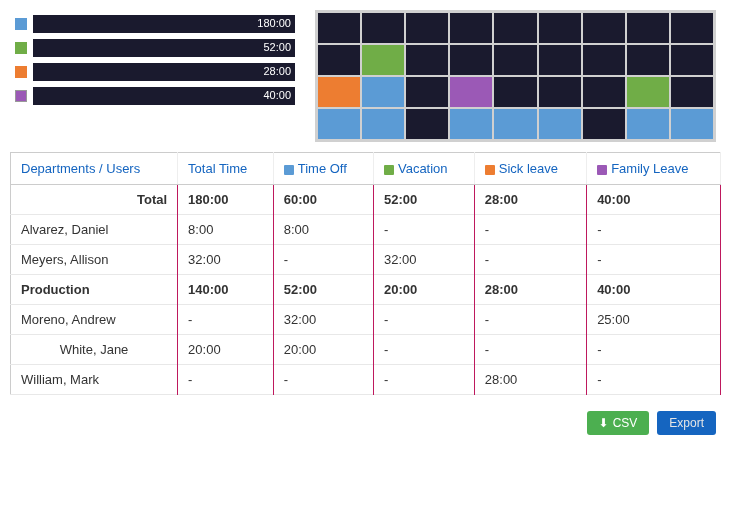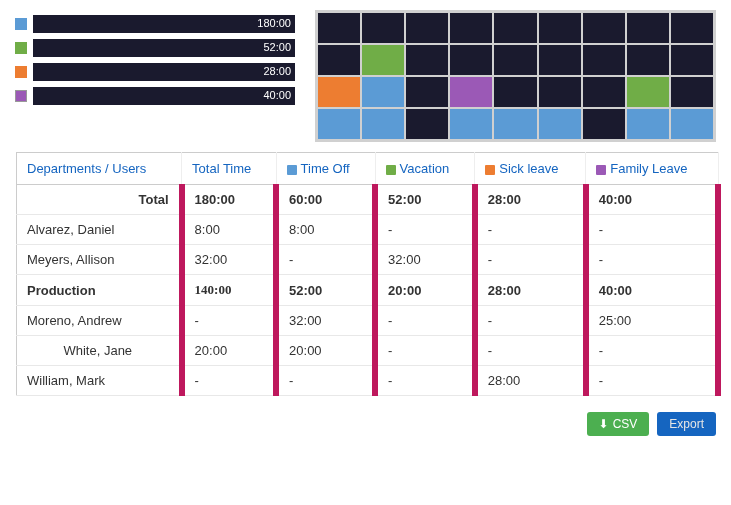--- a/index.html
+++ b/index.html
@@ -53,21 +53,21 @@
     .legend-label {
       font-size: 11px;
       color: #fff;
       position: absolute;
       right: 4px;
       top: 2px;
     }
 
     
     .table-section {
-      padding: 0 10px 10px 16px;
+      padding: 0 10px 10px 10px;
     }
     table {
       width: 100%;
       border-collapse: collapse;
       border: 1px solid #ccc;
     }
     thead tr {
       background: #fff;
     }
     thead th {
@@ -80,21 +80,21 @@
       font-size: 13px;
     }
     thead th:first-child {
       color: #1565c0;
     }
     tbody tr {
       border-bottom: 1px solid #e8e8e8;
     }
     tbody td {
       padding: 7px 10px;
-      border-right: 6px solid #be185d;
+      border-right: 1px solid #be185d;
       color: #333;
       margin-top: 12px;
     }
     tbody td:first-child {
       color: #333;
     }
     .dept-row td {
       font-weight: bold;
     }
     .color-dot {
@@ -268,21 +268,21 @@
         <tr>
     <td style="text-align:left;font-weight:normal;">Meyers, Allison</td>
     <td style="font-weight:normal;">32:00</td>
     <td style="font-weight:normal;">-</td>
     <td style="font-weight:normal;">32:00</td>
     <td style="font-weight:normal;">-</td>
     <td style="font-weight:normal;">-</td>
   </tr>
         <tr class="dept-row">
     <td style="text-align:left;font-weight:bold;">Production</td>
-    <td style="font-weight:bold;font-family:Liberation Serif, serif;">140:00</td>
+    <td style="font-weight:bold;">140:00</td>
     <td style="font-weight:bold;">52:00</td>
     <td style="font-weight:bold;">20:00</td>
     <td style="font-weight:bold;">28:00</td>
     <td style="font-weight:bold;">40:00</td>
   </tr>
         <tr>
     <td style="text-align:left;font-weight:normal;">Moreno, Andrew</td>
     <td style="font-weight:normal;">-</td>
     <td style="font-weight:normal;">32:00</td>
     <td style="font-weight:normal;">-</td>

